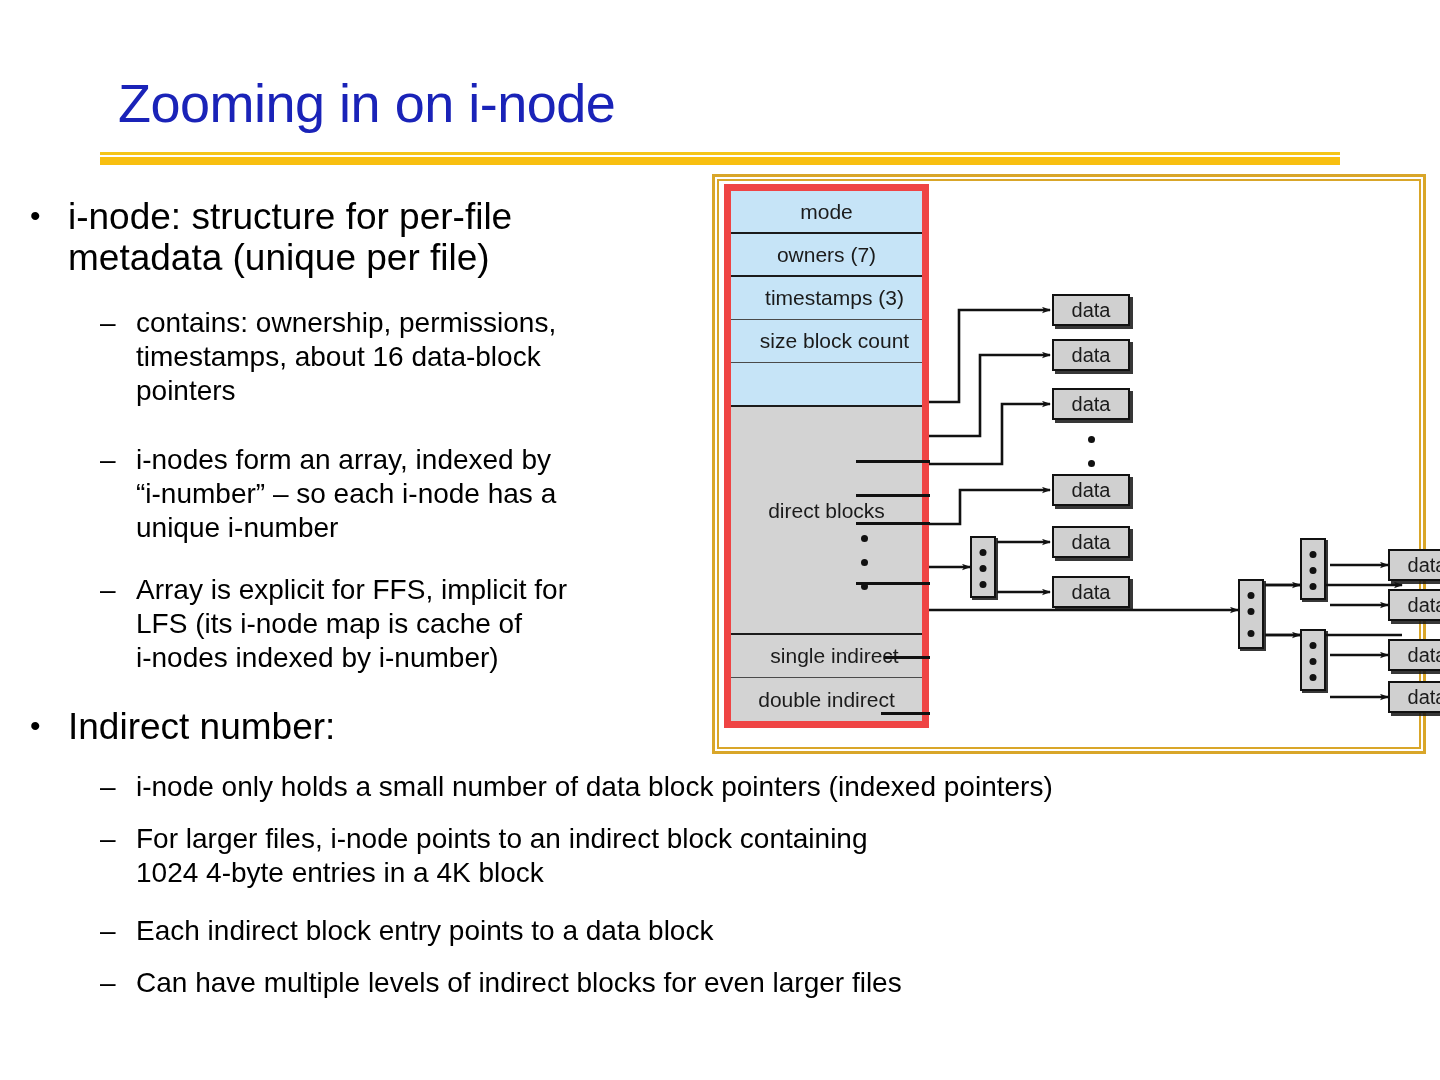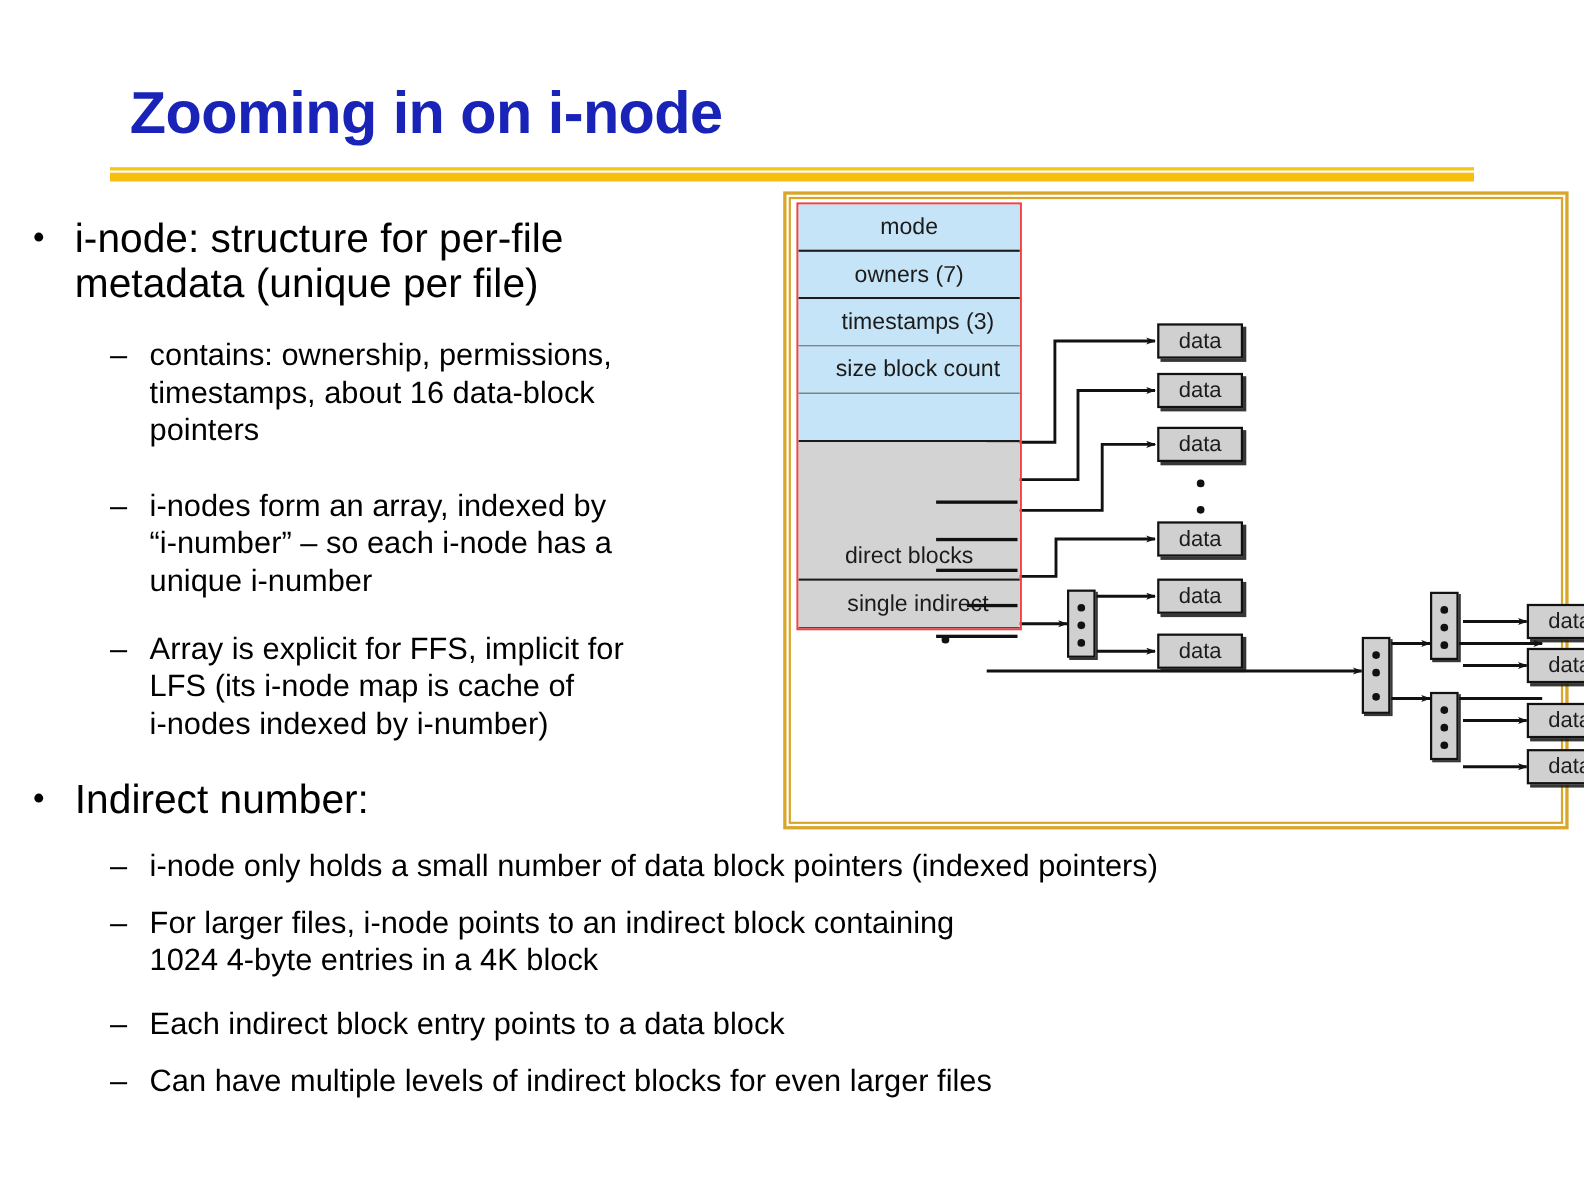--- a/index.html
+++ b/index.html
@@ -15,21 +15,21 @@
     font-family: "Liberation Sans", sans-serif;
     color: #000000;
   }
 
   
   #slide-title {
     position: absolute;
     left: 118px;
     top: 72px;
     font-size: 54px;
-    font-weight: bold;
+    font-weight: normal;
     color: #1a23b8;
     letter-spacing: -0.5px;
     white-space: nowrap;
   }
   #title-rule {
     position: absolute;
     left: 100px;
     top: 152px;
     width: 1240px;
     height: 13px;
@@ -109,41 +109,41 @@
     width: 714px;
     height: 580px;
   }
 
   
   #inode-table {
     position: absolute;
     left: 12px;
     top: 10px;
     width: 205px;
-    border: 2px solid #ef4444;
+    border: 7px solid #ef4444;
     box-sizing: border-box;
   }
   .inode-row {
     height: 43px;
     border-bottom: 2px solid #1b1b1b;
     box-sizing: border-box;
     display: flex;
     align-items: center;
     justify-content: center;
     font-size: 21px;
     color: #1b1b1b;
     position: relative;
   }
   .inode-row:last-child { border-bottom: none; }
   .inode-row.blue { background: #c6e4f7; }
   .inode-row.gray { background: #d3d3d3; }
   .inode-row.thin-sep { border-bottom: 1px solid #4a4a4a; padding-left: 16px; }
   .inode-row.empty { height: 44px; }
   #row-direct {
-    height: 126px;
+    height: 228px;
     background: #d3d3d3;
     border-bottom: 2px solid #1b1b1b;
     box-sizing: border-box;
     position: relative;
   }
   #row-direct .label {
     position: absolute;
     left: 0; right: 0;
     top: 92px;
     text-align: center;
@@ -341,20 +341,24 @@
         <div class="dot"></div>
           <div class="dot"></div>
           <div class="dot"></div>
       </div>
     </div>
 
     <div class="inode-row gray thin-sep">
       <span>single indirect</span>
       <div style="position:absolute;left:153px;top:50%;width:46px;height:3px;background:#111;"></div>
     </div>
+    <div class="inode-row gray">
+      <span>double indirect</span>
+      <div style="position:absolute;left:150px;top:34px;width:49px;height:3px;background:#111;"></div>
+    </div>
   </div>
 
   <div class="data-block" style="left:340px; top:120px;">
     <span>data</span>
   </div>
   <div class="data-block" style="left:340px; top:165px;">
     <span>data</span>
   </div>
   <div class="data-block" style="left:340px; top:214px;">
     <span>data</span>

